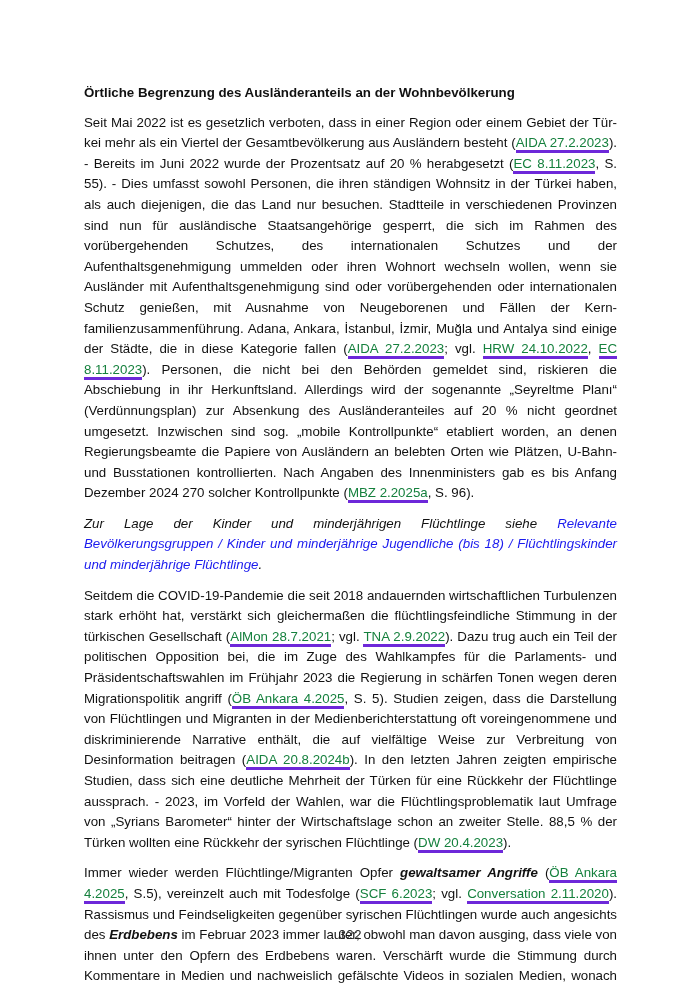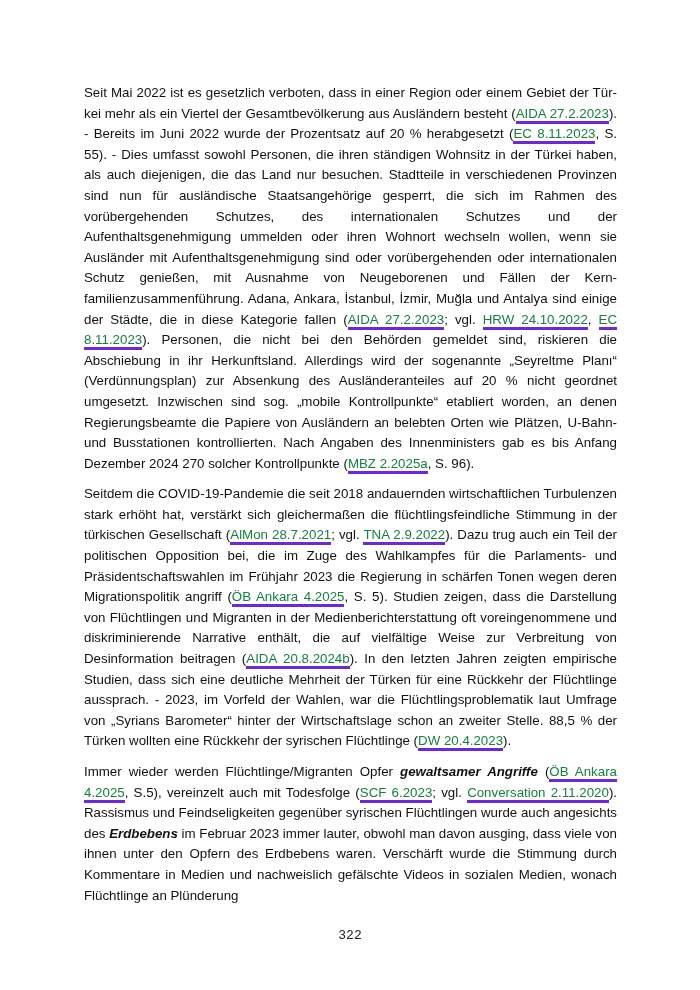--- a/index.html
+++ b/index.html
@@ -18,18 +18,20 @@
   b { font-weight: bold; font-style: italic; }
   .pagenum {
     position: absolute; left: 0; width: 700px; top: 928px; text-align: center;
     font-family: Liberation Mono, monospace; font-size: 13px; color: #222;
   }
 </style>
 </head>
 <body>
 
 <div class="page">
+  <h2>Örtliche Begrenzung des Ausländeranteils an der Wohnbevölkerung</h2>
   <p>Seit Mai 2022 ist es gesetzlich verboten, dass in einer Region oder einem Gebiet der Tür­kei mehr als ein Viertel der Gesamtbevölkerung aus Ausländern besteht (<span class="ref">AIDA 27.2.2023</span>). - Bereits im Juni 2022 wurde der Prozentsatz auf 20 % herabgesetzt (<span class="ref">EC 8.11.2023</span>, S. 55). - Dies umfasst sowohl Personen, die ihren ständigen Wohnsitz in der Türkei haben, als auch diejenigen, die das Land nur besuchen. Stadtteile in verschiedenen Provinzen sind nun für ausländische Staatsangehörige gesperrt, die sich im Rahmen des vorübergehenden Schutzes, des internationalen Schutzes und der Aufenthaltsgenehmigung ummelden oder ihren Wohnort wechseln wollen, wenn sie Ausländer mit Aufenthaltsgenehmigung sind oder vorübergehenden oder internationalen Schutz genießen, mit Ausnahme von Neugeborenen und Fällen der Kern­familienzusammenführung. Adana, Ankara, İstanbul, İzmir, Muğla und Antalya sind einige der Städte, die in diese Kategorie fallen (<span class="ref">AIDA 27.2.2023</span>; vgl. <span class="ref">HRW 24.10.2022</span>, <span class="ref">EC 8.11.2023</span>). Personen, die nicht bei den Behörden gemeldet sind, riskieren die Abschiebung in ihr Herkunfts­land. Allerdings wird der sogenannte „Seyreltme Planı“ (Verdünnungsplan) zur Absenkung des Ausländeranteiles auf 20 % nicht geordnet umgesetzt. Inzwischen sind sog. „mobile Kontroll­punkte“ etabliert worden, an denen Regierungsbeamte die Papiere von Ausländern an belebten Orten wie Plätzen, U-Bahn- und Busstationen kontrollierten. Nach Angaben des Innenministers gab es bis Anfang Dezember 2024 270 solcher Kontrollpunkte (<span class="ref">MBZ 2.2025a</span>, S. 96).</p>
+  <p class="italic"><span>Zur Lage der Kinder und minderjährigen Flüchtlinge siehe </span><span class="link">Relevante Bevölkerungsgruppen / Kinder und minderjährige Jugendliche (bis 18) / Flüchtlingskinder und minderjährige Flüchtlinge</span><span>.</span></p>
   <p>Seitdem die COVID-19-Pandemie die seit 2018 andauernden wirtschaftlichen Turbulenzen stark erhöht hat, verstärkt sich gleichermaßen die flüchtlingsfeindliche Stimmung in der türkischen Gesellschaft (<span class="ref">AlMon 28.7.2021</span>; vgl. <span class="ref">TNA 2.9.2022</span>). Dazu trug auch ein Teil der politischen Opposition bei, die im Zuge des Wahlkampfes für die Parlaments- und Präsidentschaftswahlen im Frühjahr 2023 die Regierung in schärfen Tonen wegen deren Migrationspolitik angriff (<span class="ref">ÖB Ankara 4.2025</span>, S. 5). Studien zeigen, dass die Darstellung von Flüchtlingen und Migranten in der Medienberichterstattung oft voreingenommene und diskriminierende Narrative enthält, die auf vielfältige Weise zur Verbreitung von Desinformation beitragen (<span class="ref">AIDA 20.8.2024b</span>). In den letzten Jahren zeigten empirische Studien, dass sich eine deutliche Mehrheit der Türken für eine Rückkehr der Flüchtlinge aussprach. - 2023, im Vorfeld der Wahlen, war die Flüchtlings­problematik laut Umfrage von „Syrians Barometer“ hinter der Wirtschaftslage schon an zweiter Stelle. 88,5 % der Türken wollten eine Rückkehr der syrischen Flüchtlinge (<span class="ref">DW 20.4.2023</span>).</p>
   <p>Immer wieder werden Flüchtlinge/Migranten Opfer <b>gewaltsamer Angriffe</b> (<span class="ref">ÖB Ankara 4.2025</span>, S.5), vereinzelt auch mit Todesfolge (<span class="ref">SCF 6.2023</span>; vgl. <span class="ref">Conversation 2.11.2020</span>). Rassismus und Feindseligkeiten gegenüber syrischen Flüchtlingen wurde auch angesichts des <b>Erdbebens</b> im Februar 2023 immer lauter, obwohl man davon ausging, dass viele von ihnen unter den Opfern des Erdbebens waren. Verschärft wurde die Stimmung durch Kommentare in Medien und nachweislich gefälschte Videos in sozialen Medien, wonach Flüchtlinge an Plünderung</p>
 </div>
 
 <div class="pagenum">322</div>
 
 </body></html>

